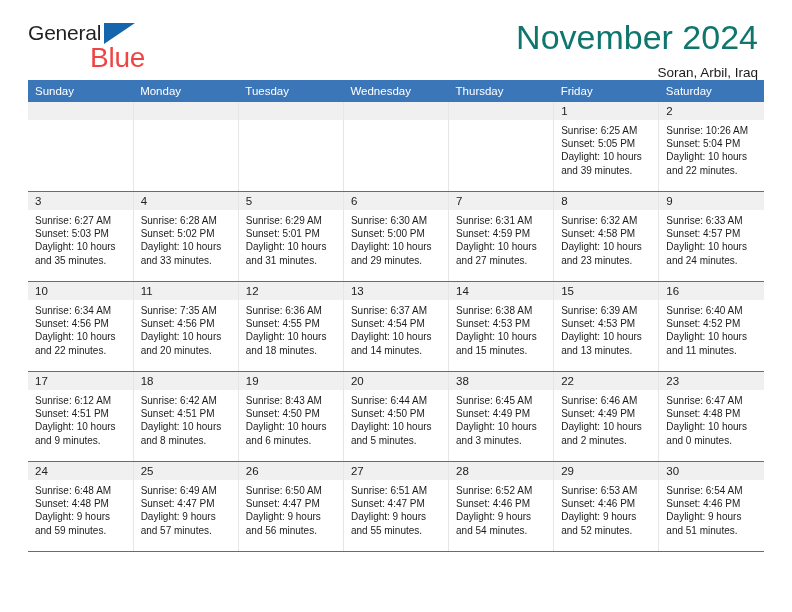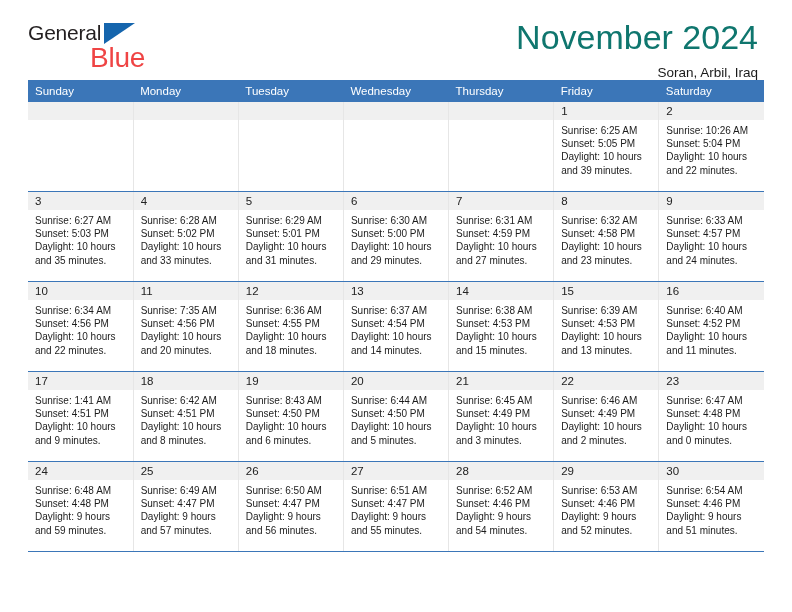--- a/index.html
+++ b/index.html
@@ -373,21 +373,21 @@
                 <div class="daylight">Daylight: 10 hours and 11 minutes.</div>
               </div>
             </div>
           </td>
         </tr>
         <tr>
           <td class="day-cell">
             <div class="cell-inner">
               <span class="daynum">17</span>
               <div class="info">
-                <div>Sunrise: 1:41 AM</div>
+                <div>Sunrise: 6:12 AM</div>
                 <div>Sunset: 4:51 PM</div>
                 <div class="daylight">Daylight: 10 hours and 9 minutes.</div>
               </div>
             </div>
           </td>
           <td class="day-cell">
             <div class="cell-inner">
               <span class="daynum">18</span>
               <div class="info">
                 <div>Sunrise: 6:42 AM</div>
@@ -411,21 +411,21 @@
               <span class="daynum">20</span>
               <div class="info">
                 <div>Sunrise: 6:44 AM</div>
                 <div>Sunset: 4:50 PM</div>
                 <div class="daylight">Daylight: 10 hours and 5 minutes.</div>
               </div>
             </div>
           </td>
           <td class="day-cell">
             <div class="cell-inner">
-              <span class="daynum">21</span>
+              <span class="daynum">38</span>
               <div class="info">
                 <div>Sunrise: 6:45 AM</div>
                 <div>Sunset: 4:49 PM</div>
                 <div class="daylight">Daylight: 10 hours and 3 minutes.</div>
               </div>
             </div>
           </td>
           <td class="day-cell">
             <div class="cell-inner">
               <span class="daynum">22</span>

